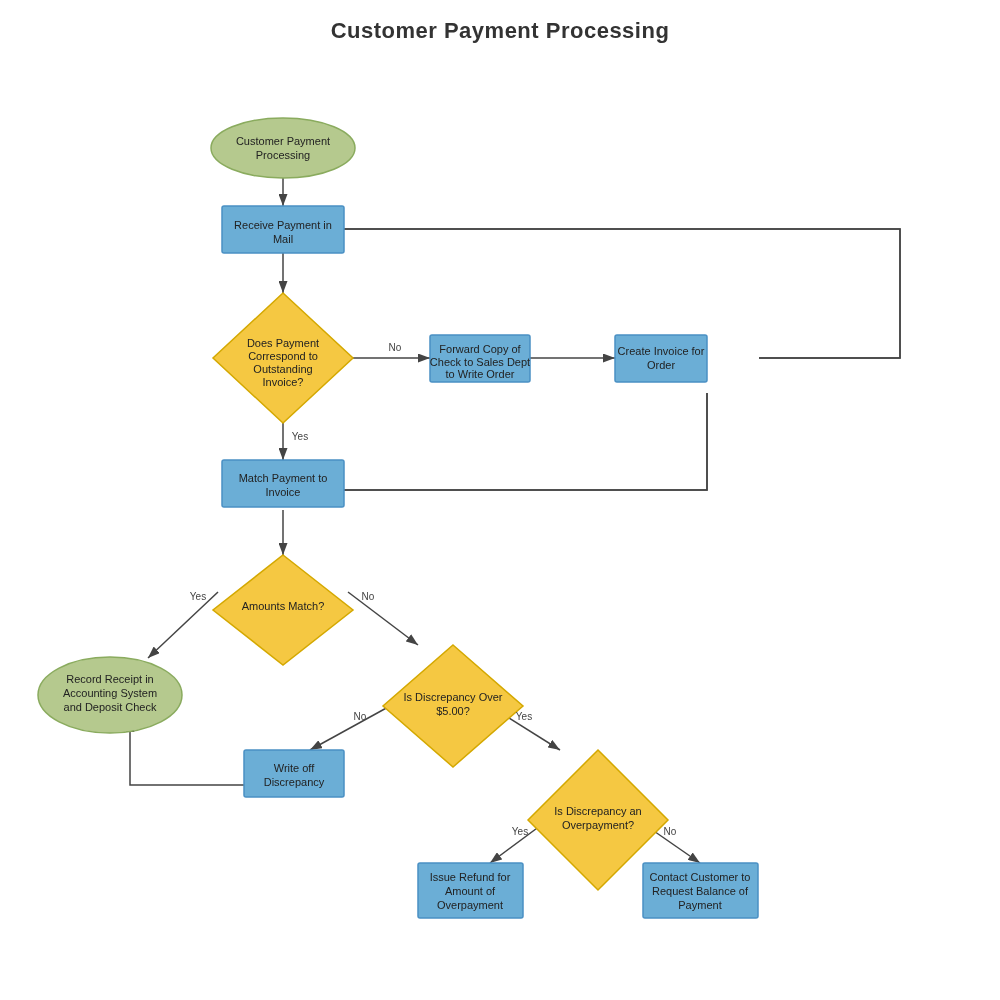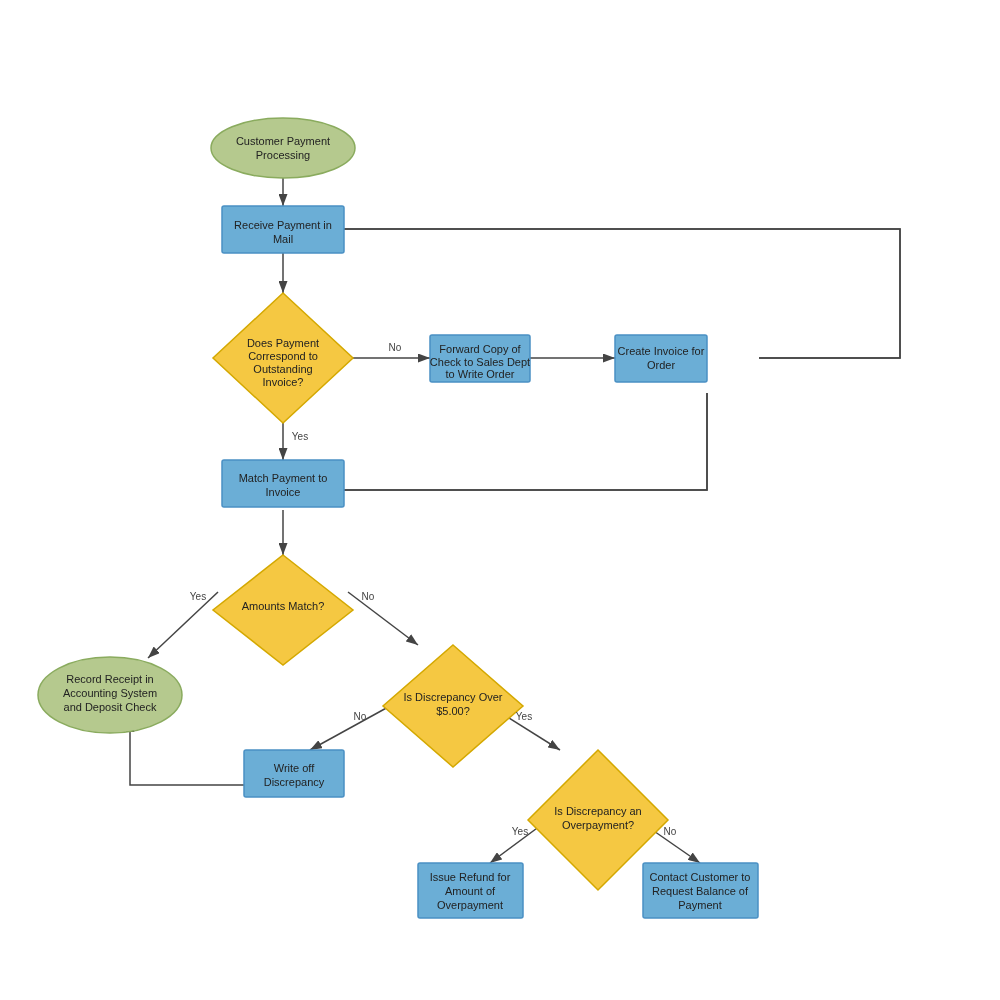--- a/index.html
+++ b/index.html
@@ -69,20 +69,21 @@
     .line-noarrow {
       fill: none;
       stroke: #444;
       stroke-width: 1.5;
     }
   </style>
 </head>
 <body>
 
 <div id="diagram-container">
+  <h1 class="diagram-title">Customer Payment Processing</h1>
 
   <svg id="flowchart">
     <defs>
       <marker id="arrowhead" markerWidth="8" markerHeight="6" refX="8" refY="3" orient="auto">
         <polygon points="0 0, 8 3, 0 6" fill="#444"></polygon>
       </marker>
     </defs>
 
     <line class="arrow" x1="283" y1="175" x2="283" y2="206"></line>
 

